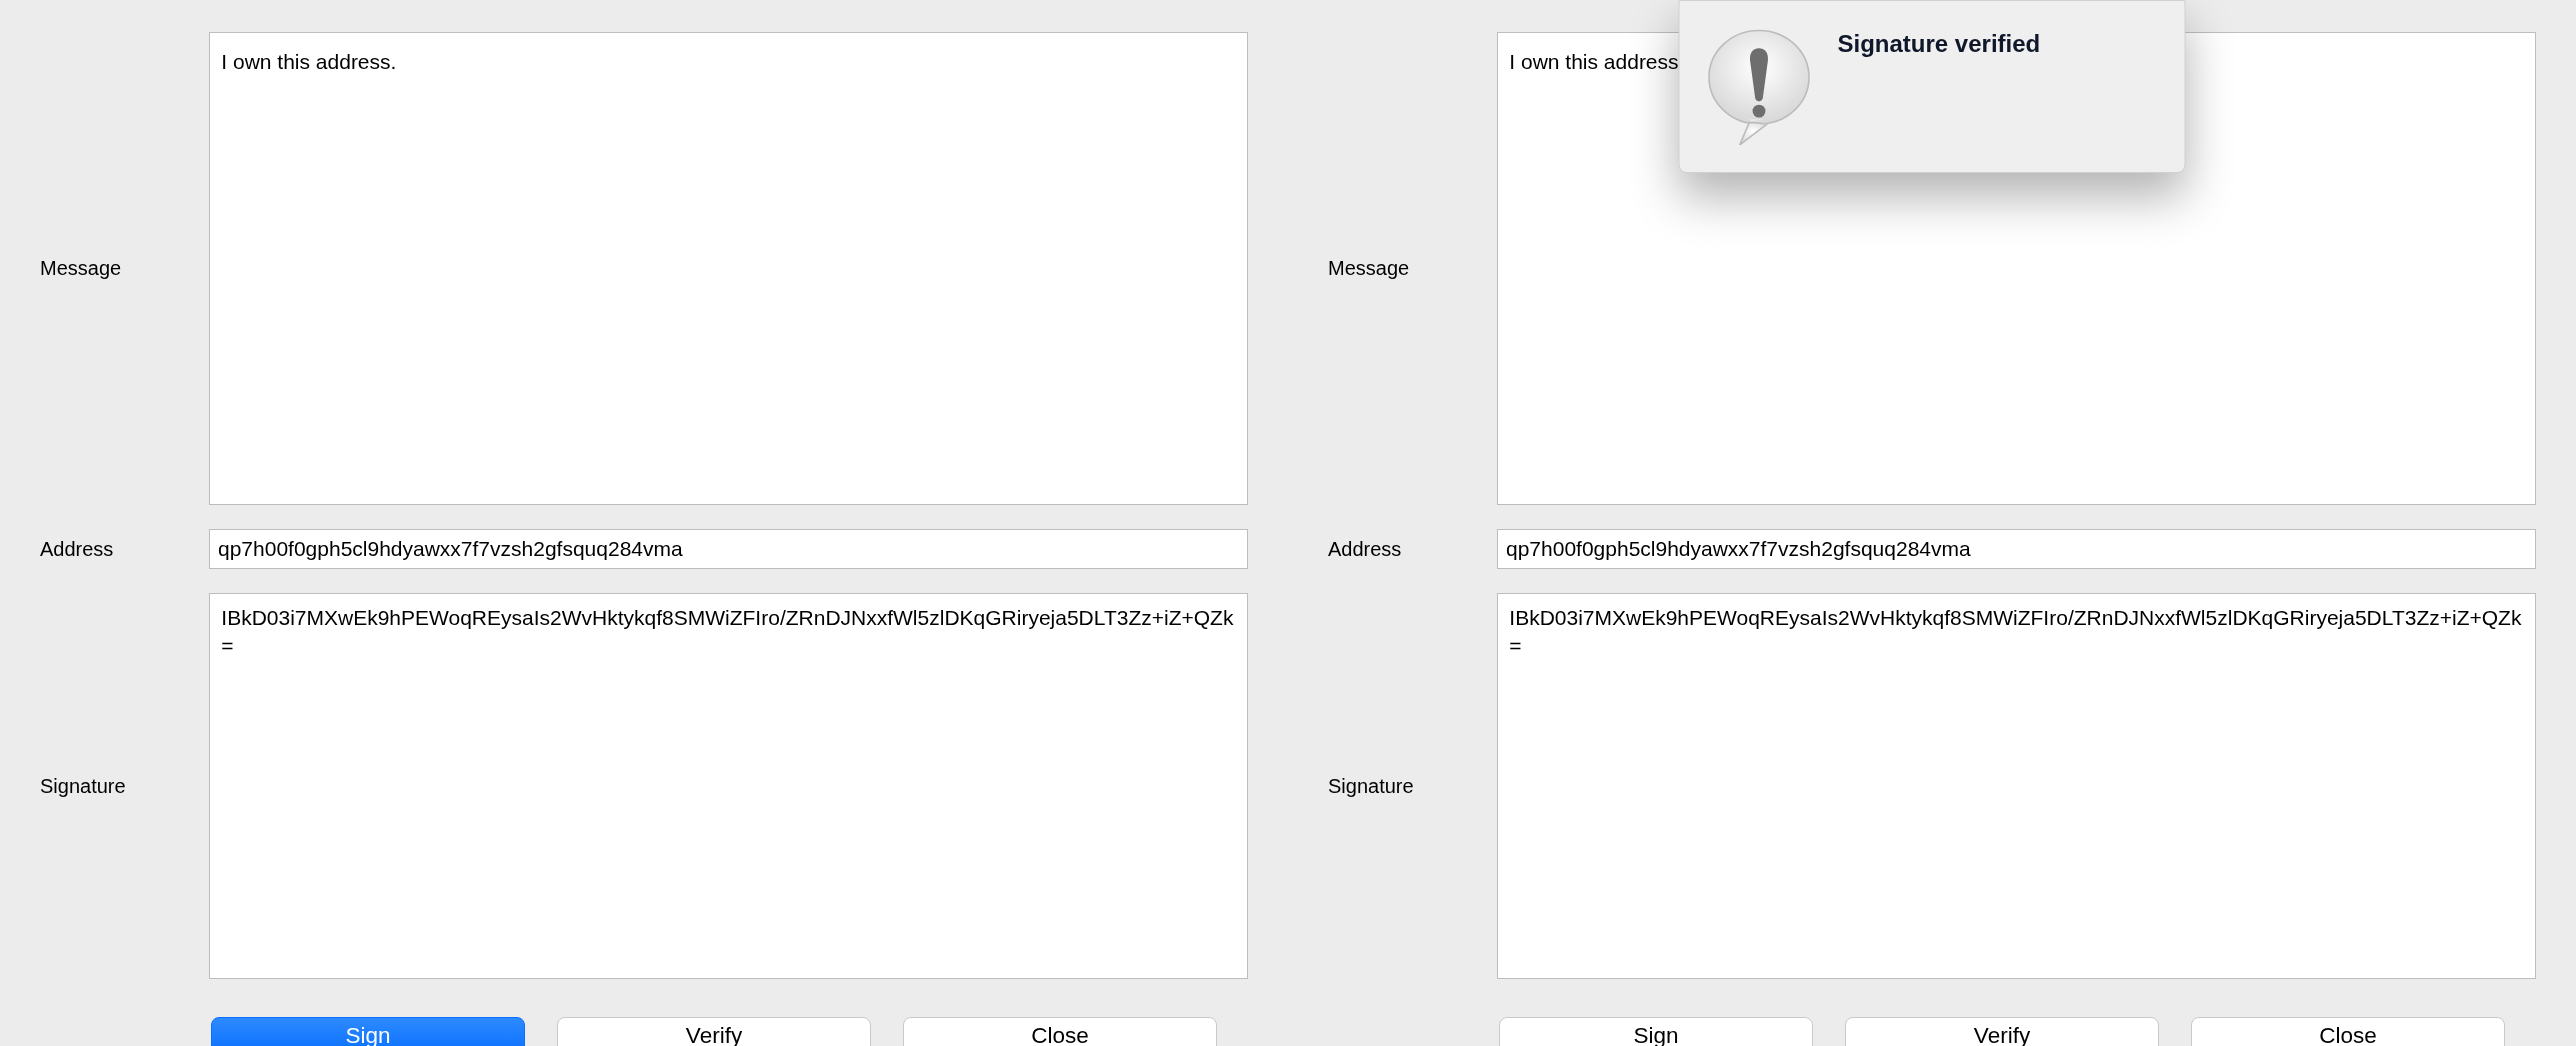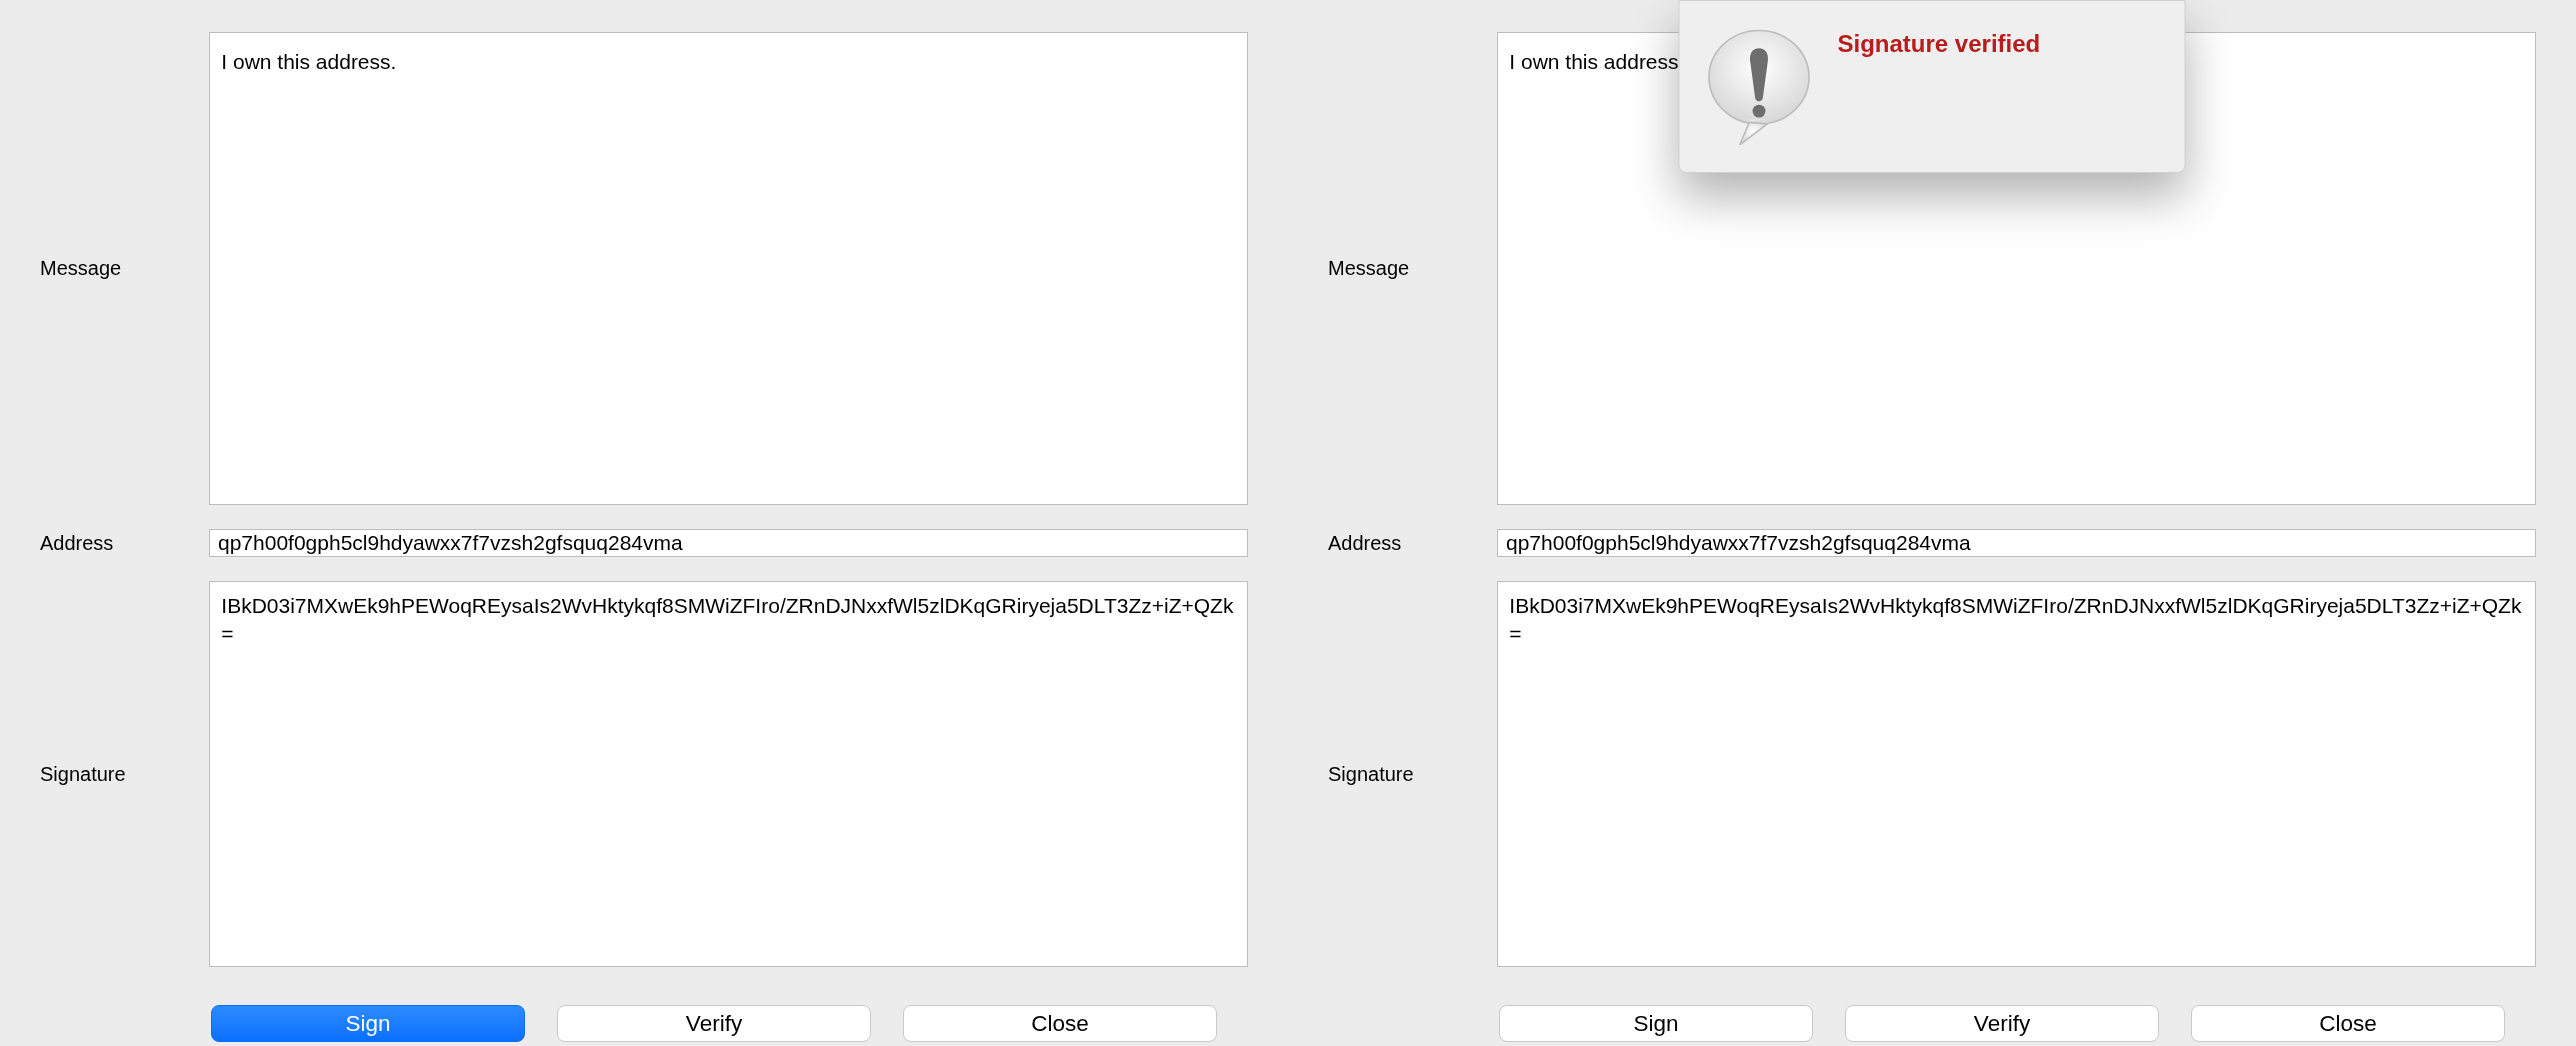--- a/index.html
+++ b/index.html
@@ -44,21 +44,21 @@
     color: #000;
     outline: none;
     resize: none;
   }
   textarea.message {
     height: 473px;
     padding: 14.5px 11.3px 11.3px 11.3px;
     line-height: 1.3;
   }
   input.address {
-    height: 28px;
+    height: 40px;
     padding: 4.8px 8px;
     font-size: 21px;
   }
   textarea.signature {
     height: 386px;
     padding: 9.7px 11.3px;
     line-height: 1.35;
     word-break: break-all;
   }
   .buttons {
@@ -100,21 +100,21 @@
     flex-direction: column;
   }
   .dialog-top {
     display: flex;
     align-items: flex-start;
     gap: 22.5px;
   }
   .dialog-title {
     font-size: 24px;
     font-weight: 700;
-    color: #b91c1c;
+    color: #0f172a;
     margin-top: 6.4px;
   }
   .excl-icon {
     width: 113px;
     height: 121px;
     flex-shrink: 0;
   }
   .dialog-actions {
     display: flex;
     justify-content: flex-end;

